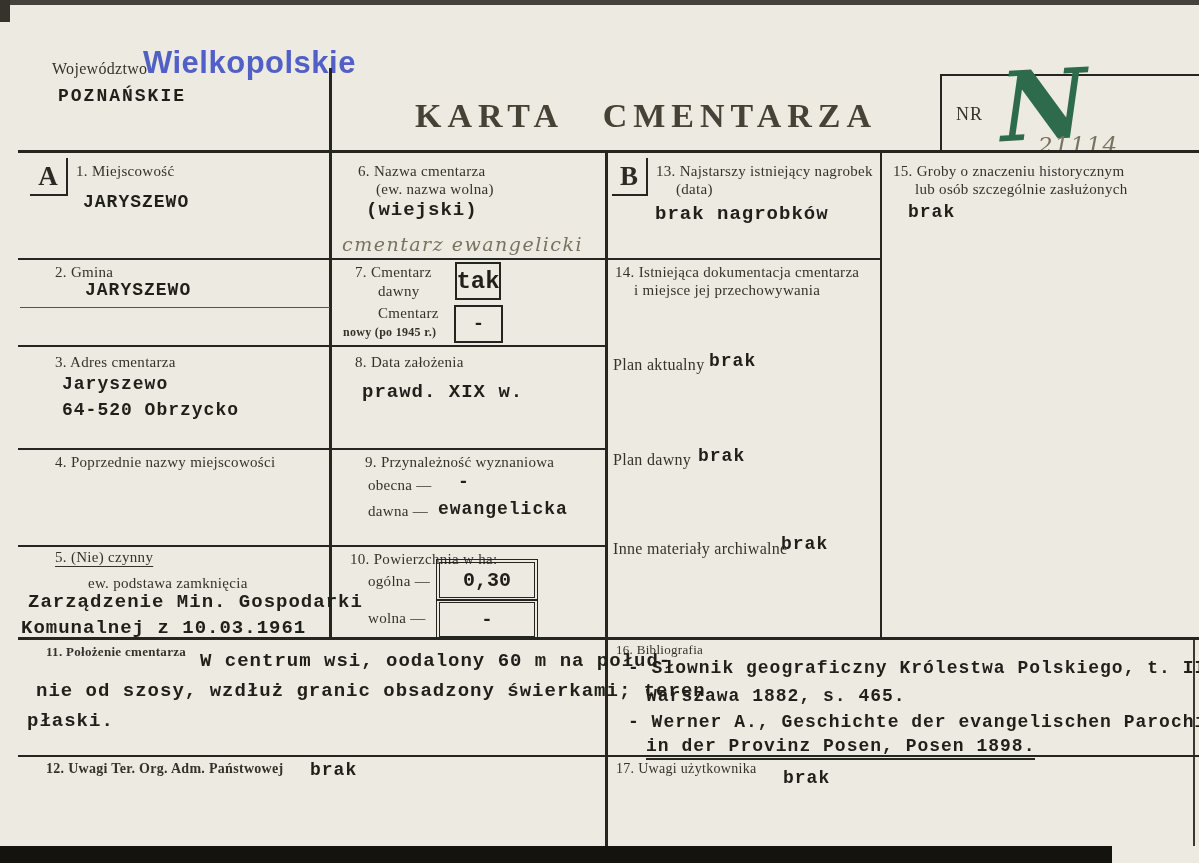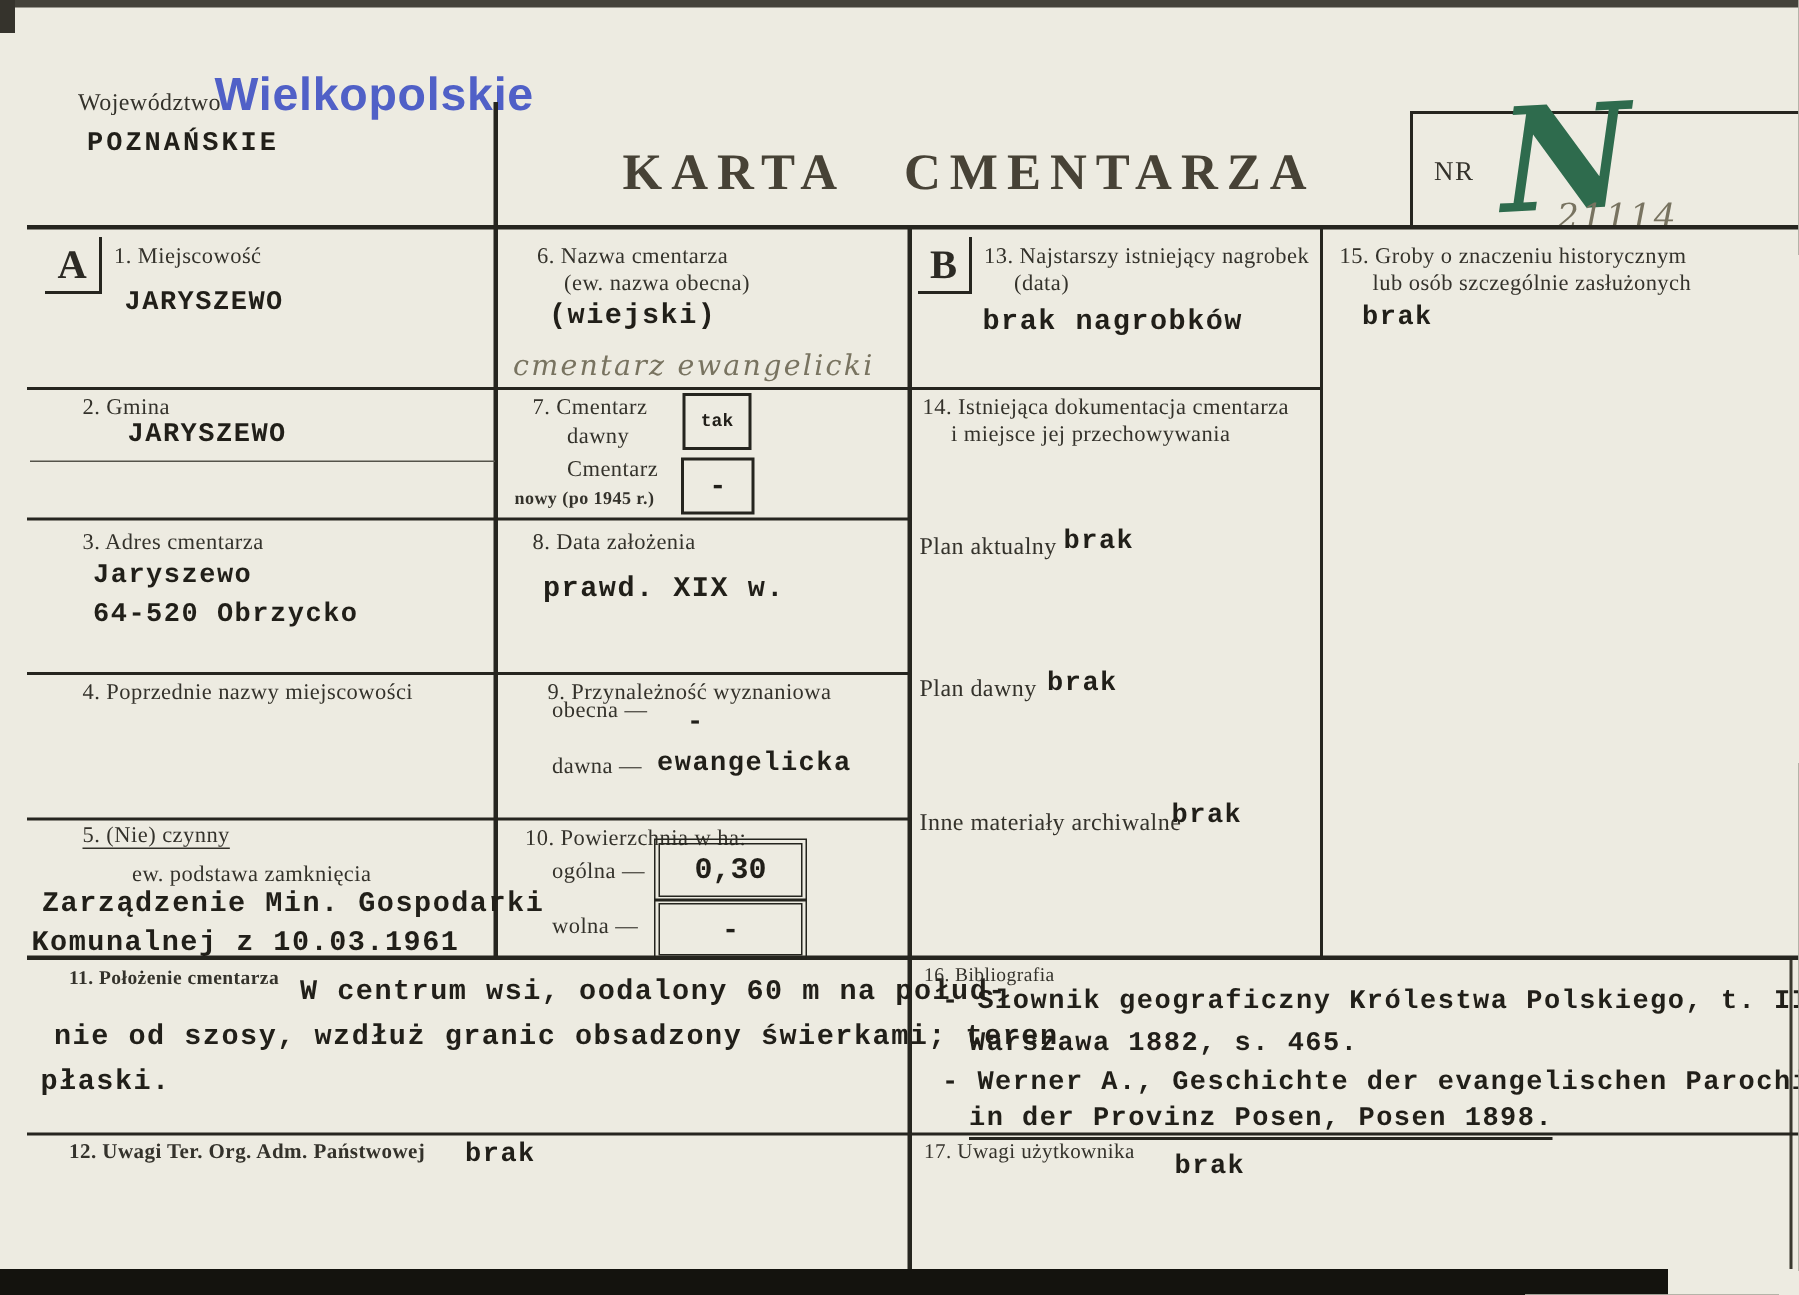--- a/index.html
+++ b/index.html
@@ -86,36 +86,36 @@
   <div class="typed" style="left:62px;top:400px;">64-520 Obrzycko</div>
 
   <div class="lbl" style="left:55px;top:454px;">4. Poprzednie nazwy miejscowości</div>
 
   <div class="lbl underl" style="left:55px;top:549px;">5. (Nie) czynny</div>
   <div class="lbl" style="left:88px;top:575px;">ew. podstawa zamknięcia</div>
   <div class="typed" style="left:28px;top:591px;font-size:19px;">Zarządzenie Min. Gospodarki</div>
   <div class="typed" style="left:21px;top:617px;font-size:19px;">Komunalnej z 10.03.1961</div>
 
   <div class="lbl" style="left:358px;top:163px;">6. Nazwa cmentarza</div>
-  <div class="lbl" style="left:376px;top:181px;">(ew. nazwa obecna)</div>
+  <div class="lbl" style="left:376px;top:181px;">(ew. nazwa wolna)</div>
   <div class="typed" style="left:366px;top:199px;font-size:19px;">(wiejski)</div>
   <div class="hand-pencil" style="left:342px;top:233px;">cmentarz ewangelicki</div>
 
   <div class="lbl" style="left:355px;top:264px;">7. Cmentarz</div>
   <div class="lbl" style="left:378px;top:283px;">dawny</div>
-  <div class="valbox" style="left:455px;top:262px;width:42px;height:34px;font-size:12px;">tak</div>
+  <div class="valbox" style="left:455px;top:262px;width:42px;height:34px;font-size:24px;">tak</div>
   <div class="lbl" style="left:378px;top:305px;">Cmentarz</div>
   <div class="lbl-sm lbl-b" style="left:343px;top:325px;">nowy (po 1945 r.)</div>
   <div class="valbox" style="left:454px;top:305px;width:45px;height:34px;font-size:19px;">-</div>
 
   <div class="lbl" style="left:355px;top:354px;">8. Data założenia</div>
   <div class="typed" style="left:362px;top:381px;font-size:19px;">prawd. XIX w.</div>
 
   <div class="lbl" style="left:365px;top:454px;">9. Przynależność wyznaniowa</div>
-  <div class="lbl" style="left:368px;top:466px;">obecna —</div>
+  <div class="lbl" style="left:368px;top:477px;">obecna —</div>
   <div class="typed" style="left:458px;top:472px;">-</div>
   <div class="lbl" style="left:368px;top:503px;">dawna —</div>
   <div class="typed" style="left:438px;top:499px;">ewangelicka</div>
 
   <div class="lbl" style="left:350px;top:551px;">10. Powierzchnia w ha:</div>
   <div class="lbl" style="left:368px;top:573px;">ogólna —</div>
   <div class="valbox dbl" style="left:436px;top:559px;width:94px;height:34px;font-size:20px;">0,30</div>
   <div class="lbl" style="left:368px;top:610px;">wolna —</div>
   <div class="valbox dbl" style="left:436px;top:599px;width:94px;height:33px;font-size:19px;">-</div>
 

